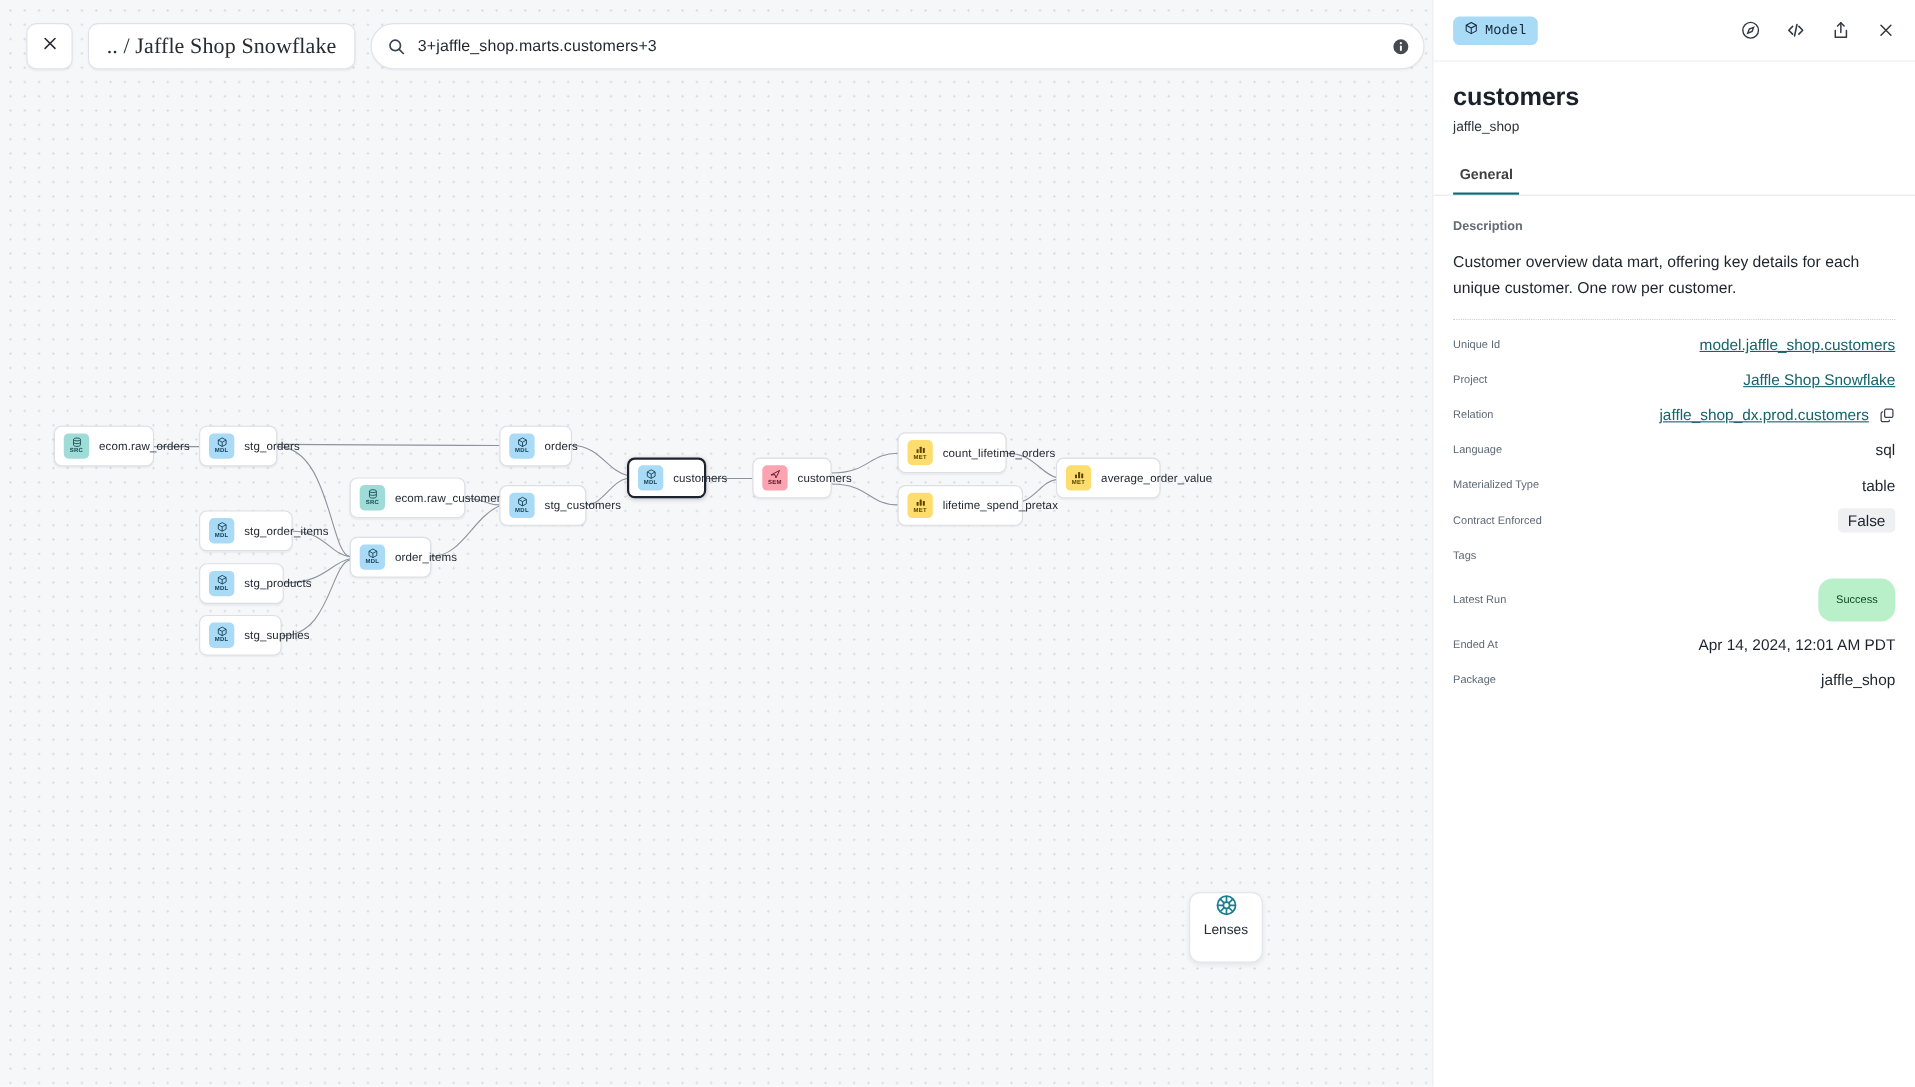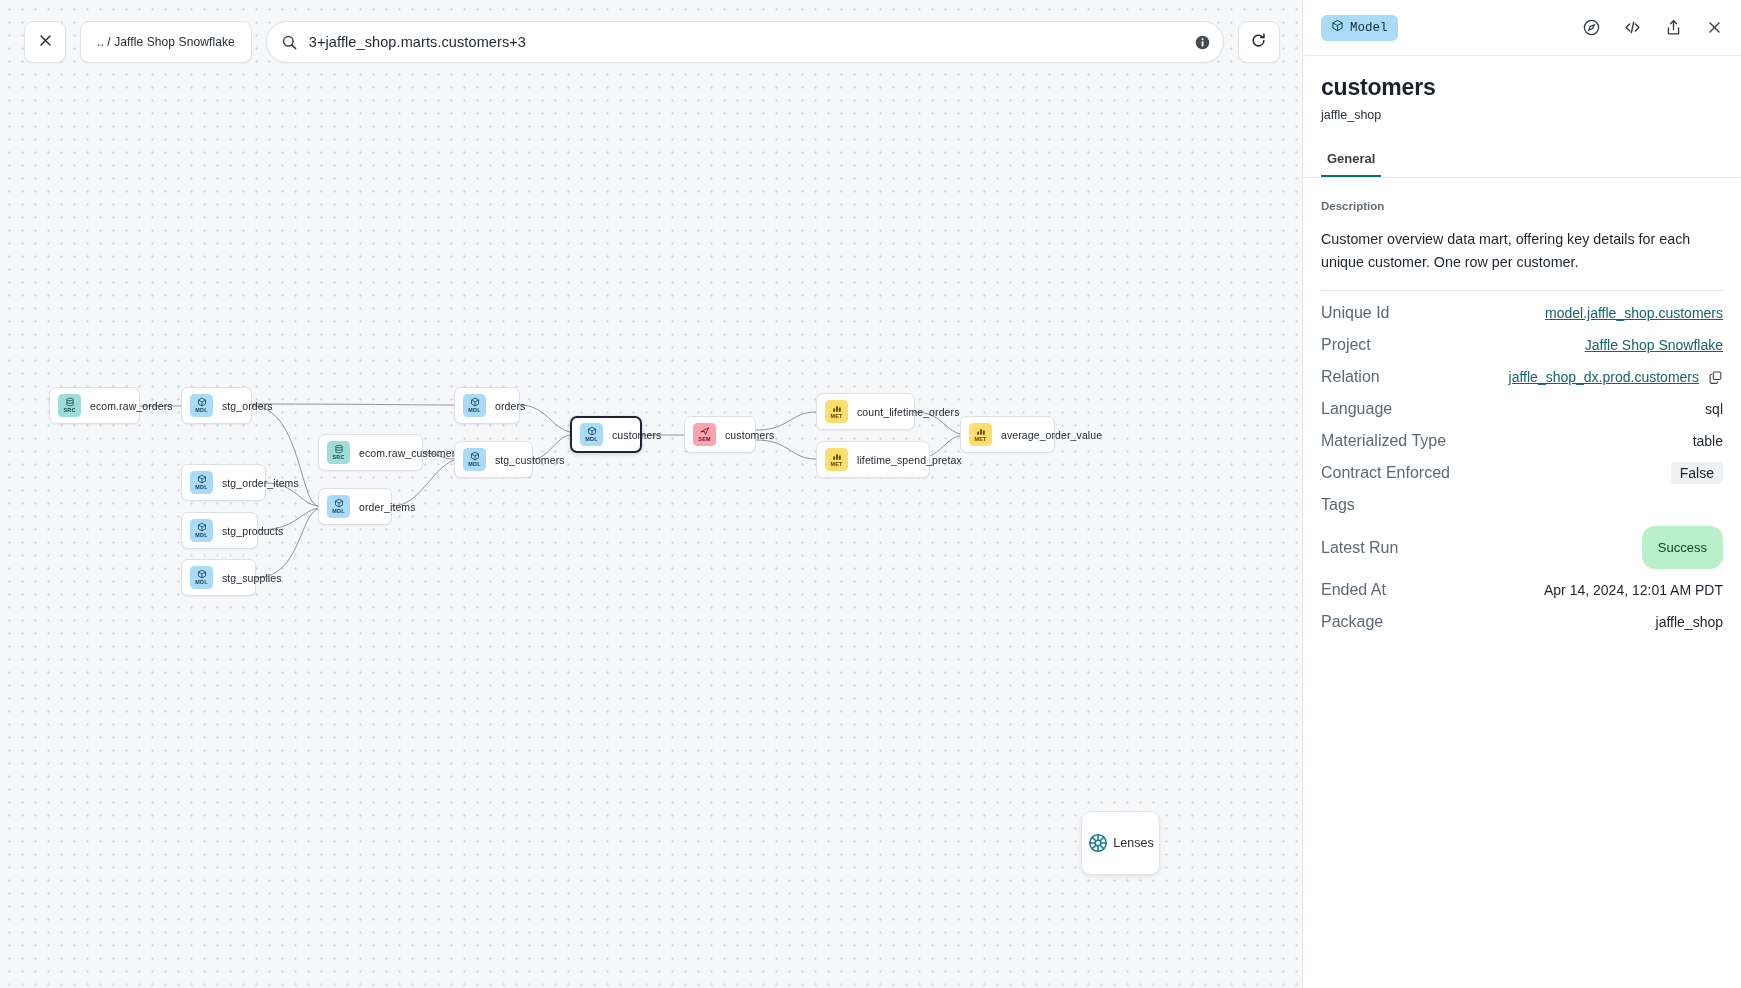--- a/index.html
+++ b/index.html
@@ -39,24 +39,25 @@
     border-radius: 9px;
     height: 42px;
     display: flex; align-items: center; justify-content: center;
     box-shadow: 0 1px 2px rgba(16,24,40,.05);
     cursor: pointer;
   }
   .tb-close { width: 42px; }
   .tb-close svg { width: 15px; height: 15px; }
   .tb-breadcrumb {
     padding: 0 16px;
-    font-size: 12px;
+    font-size: 20px;
     color: #252c32;
     letter-spacing: .1px;
     white-space: nowrap;
+    font-family: Liberation Serif, serif;
   }
   .tb-search {
     width: 958px;
     height: 42px;
     padding: 0 12px 0 14px;
     gap: 11px;
     justify-content: flex-start;
     border-radius: 21px;
   }
   .tb-search .sicon { width: 17px; height: 17px; flex: 0 0 17px; color:#3b4250; }
@@ -69,27 +70,27 @@
     overflow: hidden;
   }
   .tb-search .infoic { width: 17px; height: 17px; flex:0 0 17px; opacity:.85; }
   .tb-refresh { width: 42px; }
   .tb-refresh svg { width: 17px; height: 17px; }
 
   
   .lenses {
     position: absolute;
     left: 1081px; top: 811px;
-    width: 79px; height: 64px;
+    width: 67px; height: 64px;
     background: #ffffff;
     border: 1px solid #e2e6ea;
     border-radius: 10px;
     box-shadow: 0 2px 5px rgba(16,24,40,.08);
-    display: flex; flex-direction: row;
-    align-items: center; justify-content: center;
+    display: flex; flex-direction: column;
+    align-items: center; 
     gap: 4px;
     cursor: pointer;
     z-index: 20;
   }
   .lenses .licon { width: 22px; height: 22px; color: #1a7f8e; }
   .lenses .llabel { font-size: 12.5px; color: #252c32; }
 
   
   #edges { position: absolute; inset: 0; width: 1302px; height: 988px; z-index: 1; pointer-events: none; }
   .node {
@@ -204,34 +205,34 @@
     line-height: 1.58;
   }
   .divider { border-top: 1px dotted #c8ced5; margin: 17px 0 6px 0; }
 
   .prow {
     display: flex; align-items: center; justify-content: space-between;
     min-height: 32px;
     gap: 12px;
     padding: 5px 0;
   }
-  .pkey { font-size: 16px; color: #5d6874; white-space: nowrap; }
+  .pkey { font-size: 10px; color: #5d6874; white-space: nowrap; }
   .pval { font-size: 14px; color: #1d242d; text-align: right; white-space: nowrap; }
   .pval.link { color: #15636c; text-decoration: underline; cursor: pointer; }
   .pval.chipfalse {
     background: #eef0f2;
     border-radius: 4px;
     padding: 3px 9px;
   }
   .pval.success {
     background: #b9f0c9;
     color: #0d4722;
     border-radius: 13px;
     padding: 14px 16px;
-    font-size: 13px;
+    font-size: 10px;
   }
   .relwrap { display: flex; align-items: center; gap: 9px; justify-content: flex-end; }
   .copy-ic { width: 15px; height: 15px; color: #3b4450; cursor: pointer; flex: 0 0 15px; }
 </style>
 </head>
 <body>
 
 <div class="app">
 
   <div class="canvas">

